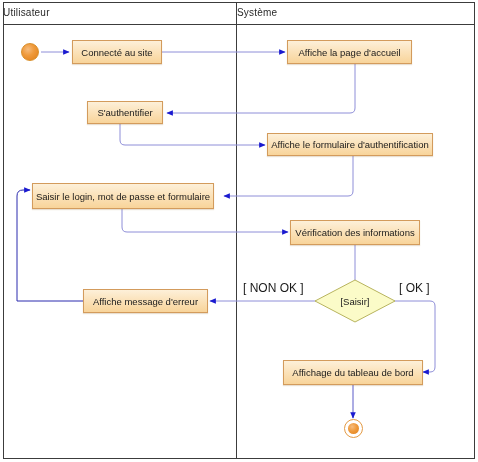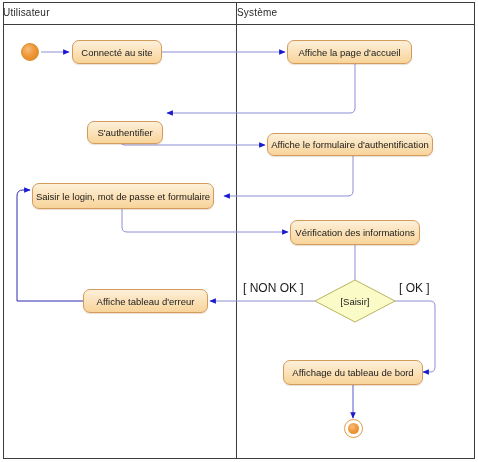--- a/index.html
+++ b/index.html
@@ -56,21 +56,21 @@
     white-space: nowrap;
   }
   .lane-title.left  { left: 3px;   width: 233px; }
   .lane-title.right { left: 237px; width: 238px; }
 
   
   .node {
     position: absolute;
     box-sizing: border-box;
     border: 1px solid #d39b5c;
-    border-radius: 7px;
+    border-radius: 0;
     background: linear-gradient(to bottom, #fdf0d9 0%, #fbe3bc 45%, #f8d49a 100%);
     color: #1a1a1a;
     font-size: 9.5px;
     line-height: 11px;
     text-align: center;
     display: flex;
     align-items: center;
     justify-content: center;
     white-space: nowrap;
     box-shadow: 0 1px 1px rgba(150,110,50,.22);
@@ -190,21 +190,21 @@
   <div class="initial-node" style="left:21px; top:43px; width:18px; height:18px;"></div>
 
   <div class="node" style="left:72px; top:40px; width:90px; height:24px;">
     <span>Connecté au site</span>
   </div>
 
   <div class="node" style="left:287px; top:40px; width:125px; height:24px;">
     <span>Affiche la page d'accueil</span>
   </div>
 
-  <div class="node" style="left:87px; top:101px; width:76px; height:23px;margin-top:20px;">
+  <div class="node" style="left:87px; top:101px; width:76px; height:23px;">
     <span>S'authentifier</span>
   </div>
 
   <div class="node" style="left:267px; top:133px; width:166px; height:23px;">
     <span>Affiche le formulaire d'authentification</span>
   </div>
 
   <div class="node" style="left:32px; top:183px; width:182px; height:26px;">
     <span>Saisir le login, mot de passe et formulaire</span>
   </div>
@@ -217,21 +217,21 @@
     <svg width="82" height="44" viewBox="0 0 82 44" xmlns="http://www.w3.org/2000/svg">
       <polygon points="41,1 81,22 41,43 1,22" fill="#fbfbc8" stroke="#b8b45e" stroke-width="1"></polygon>
     </svg>
     <div class="dlabel">[Saisir]</div>
   </div>
 
   <div class="guard" style="left:243px; top:281px;">[ NON OK ]</div>
   <div class="guard" style="left:399px; top:281px;">[ OK ]</div>
 
   <div class="node" style="left:83px; top:289px; width:125px; height:24px;">
-    <span>Affiche tableau d'erreur</span>
+    <span>Affiche message d'erreur</span>
   </div>
 
   <div class="node" style="left:283px; top:360px; width:140px; height:25px;">
     <span>Affichage du tableau de bord</span>
   </div>
 
   <div class="final-node" style="left:344px; top:419px; width:19px; height:19px;">
     <div class="inner"></div>
   </div>
 

